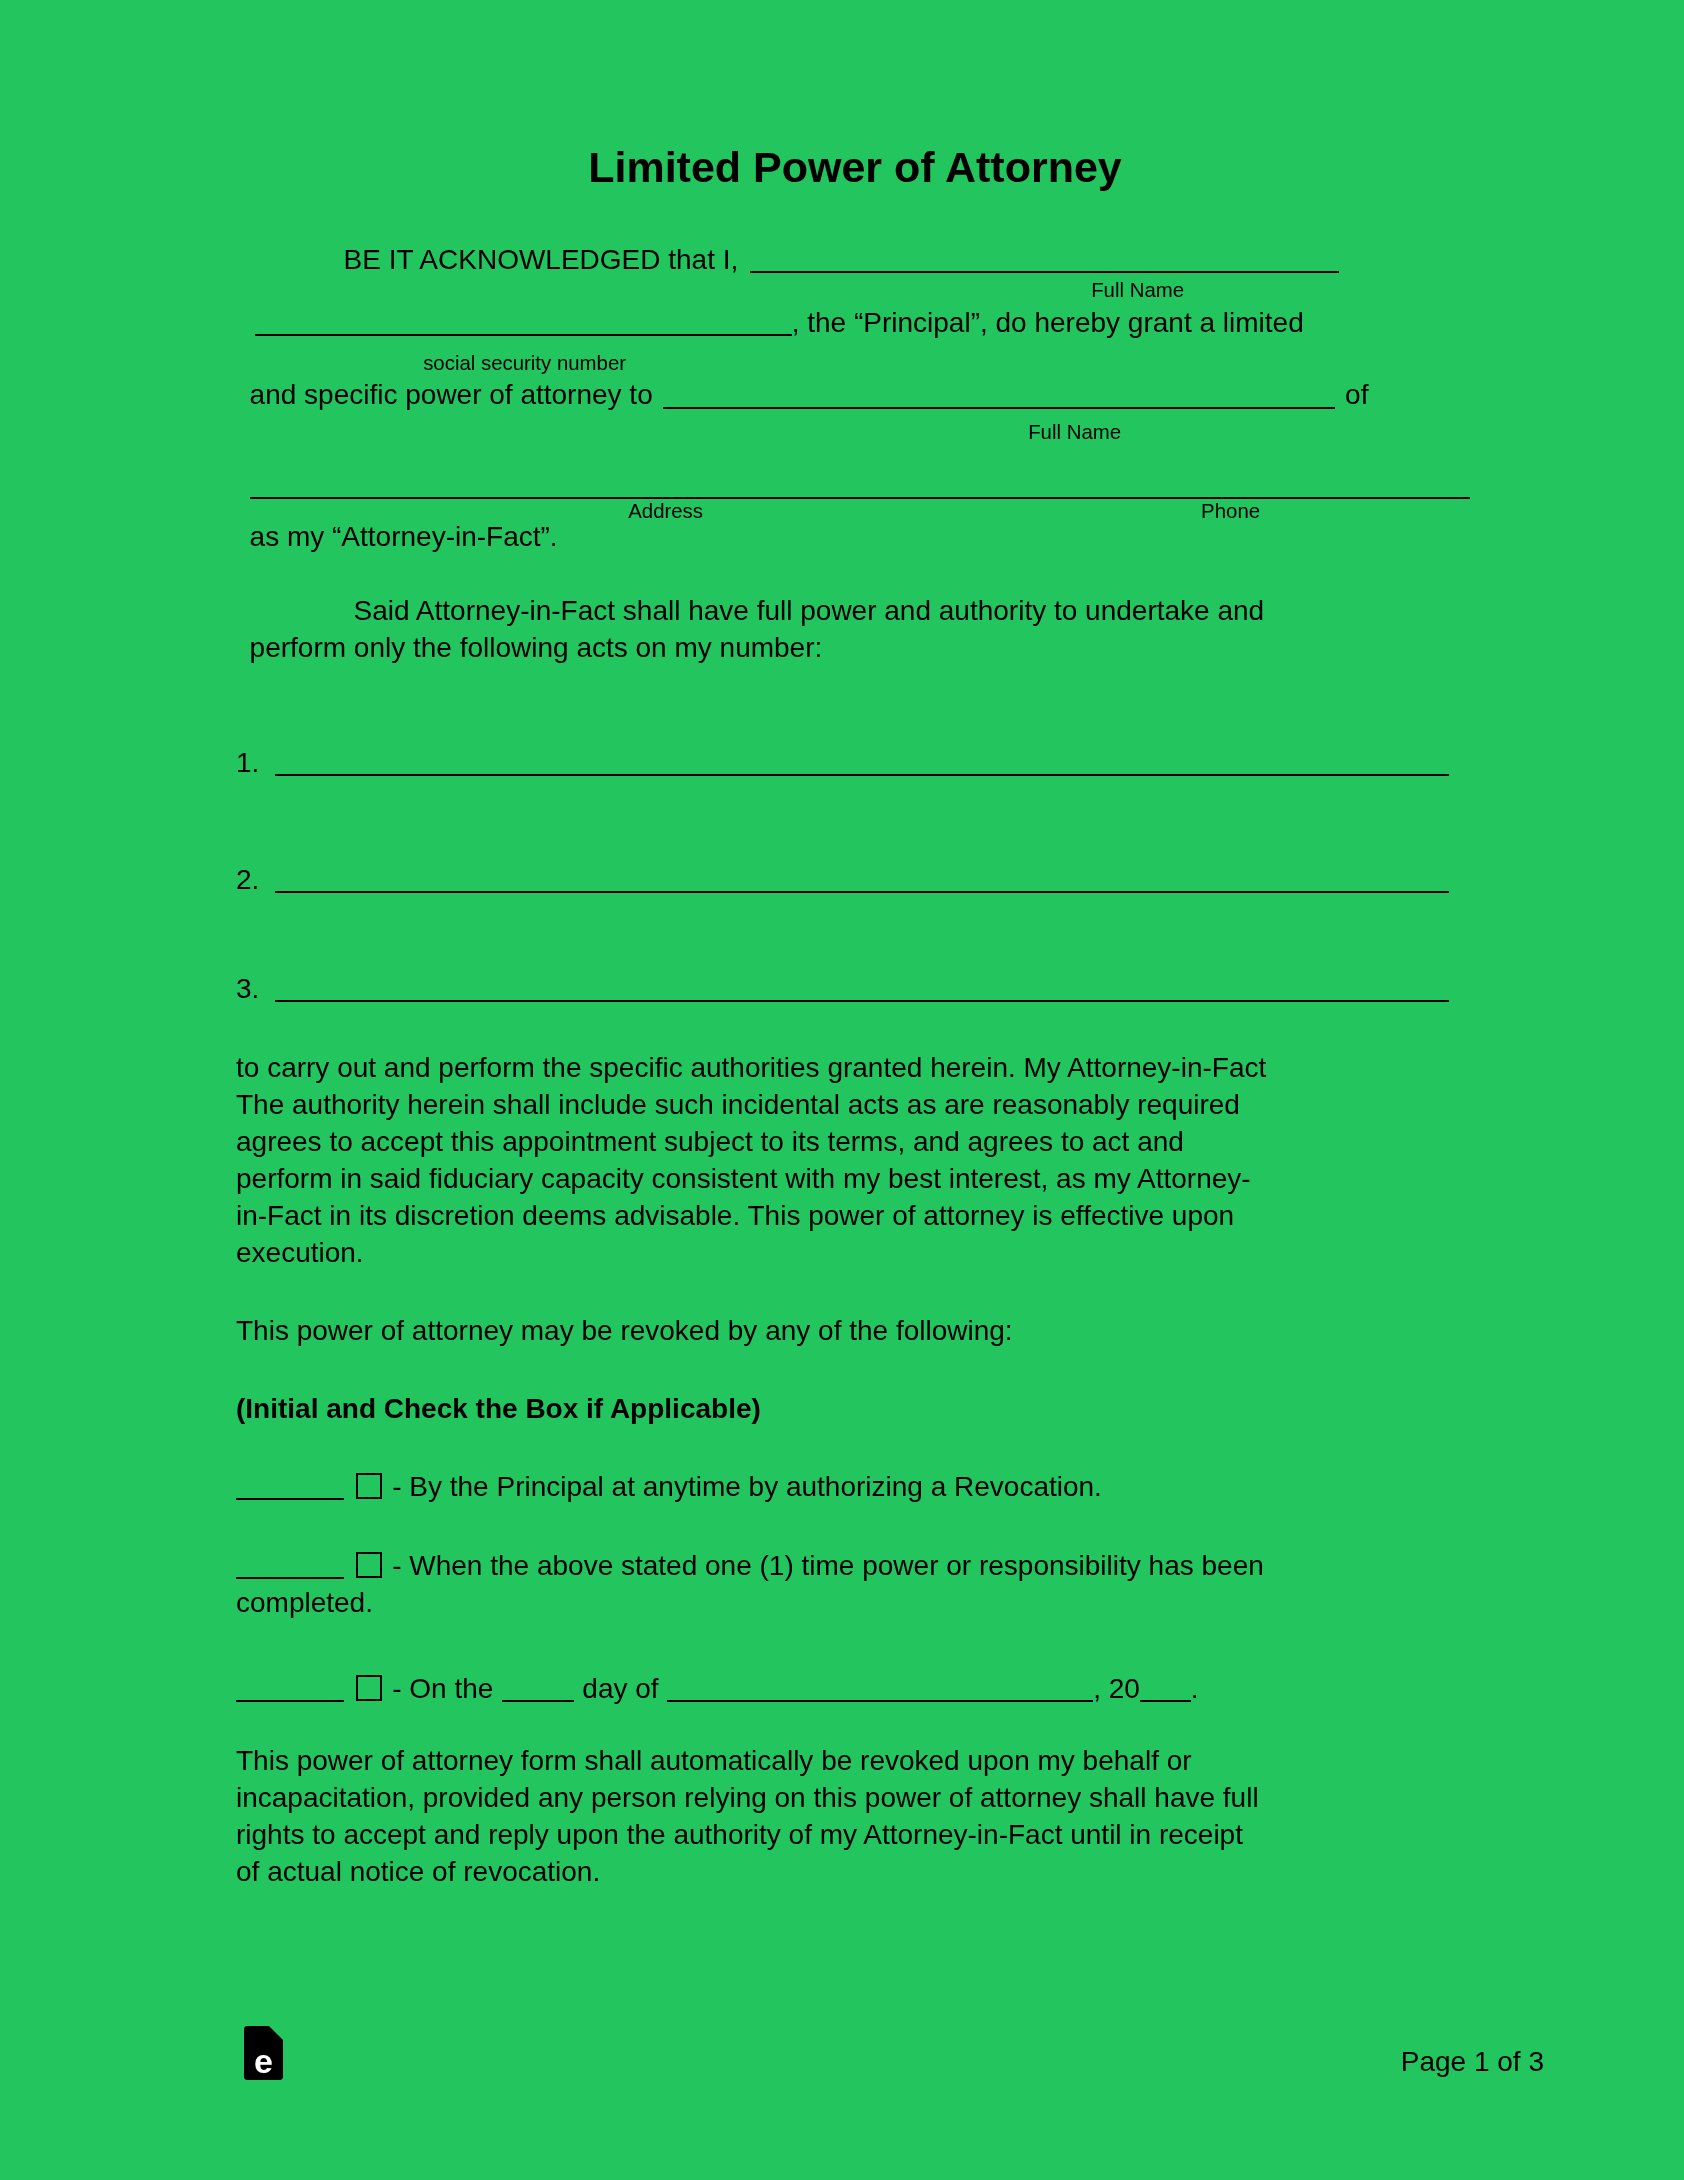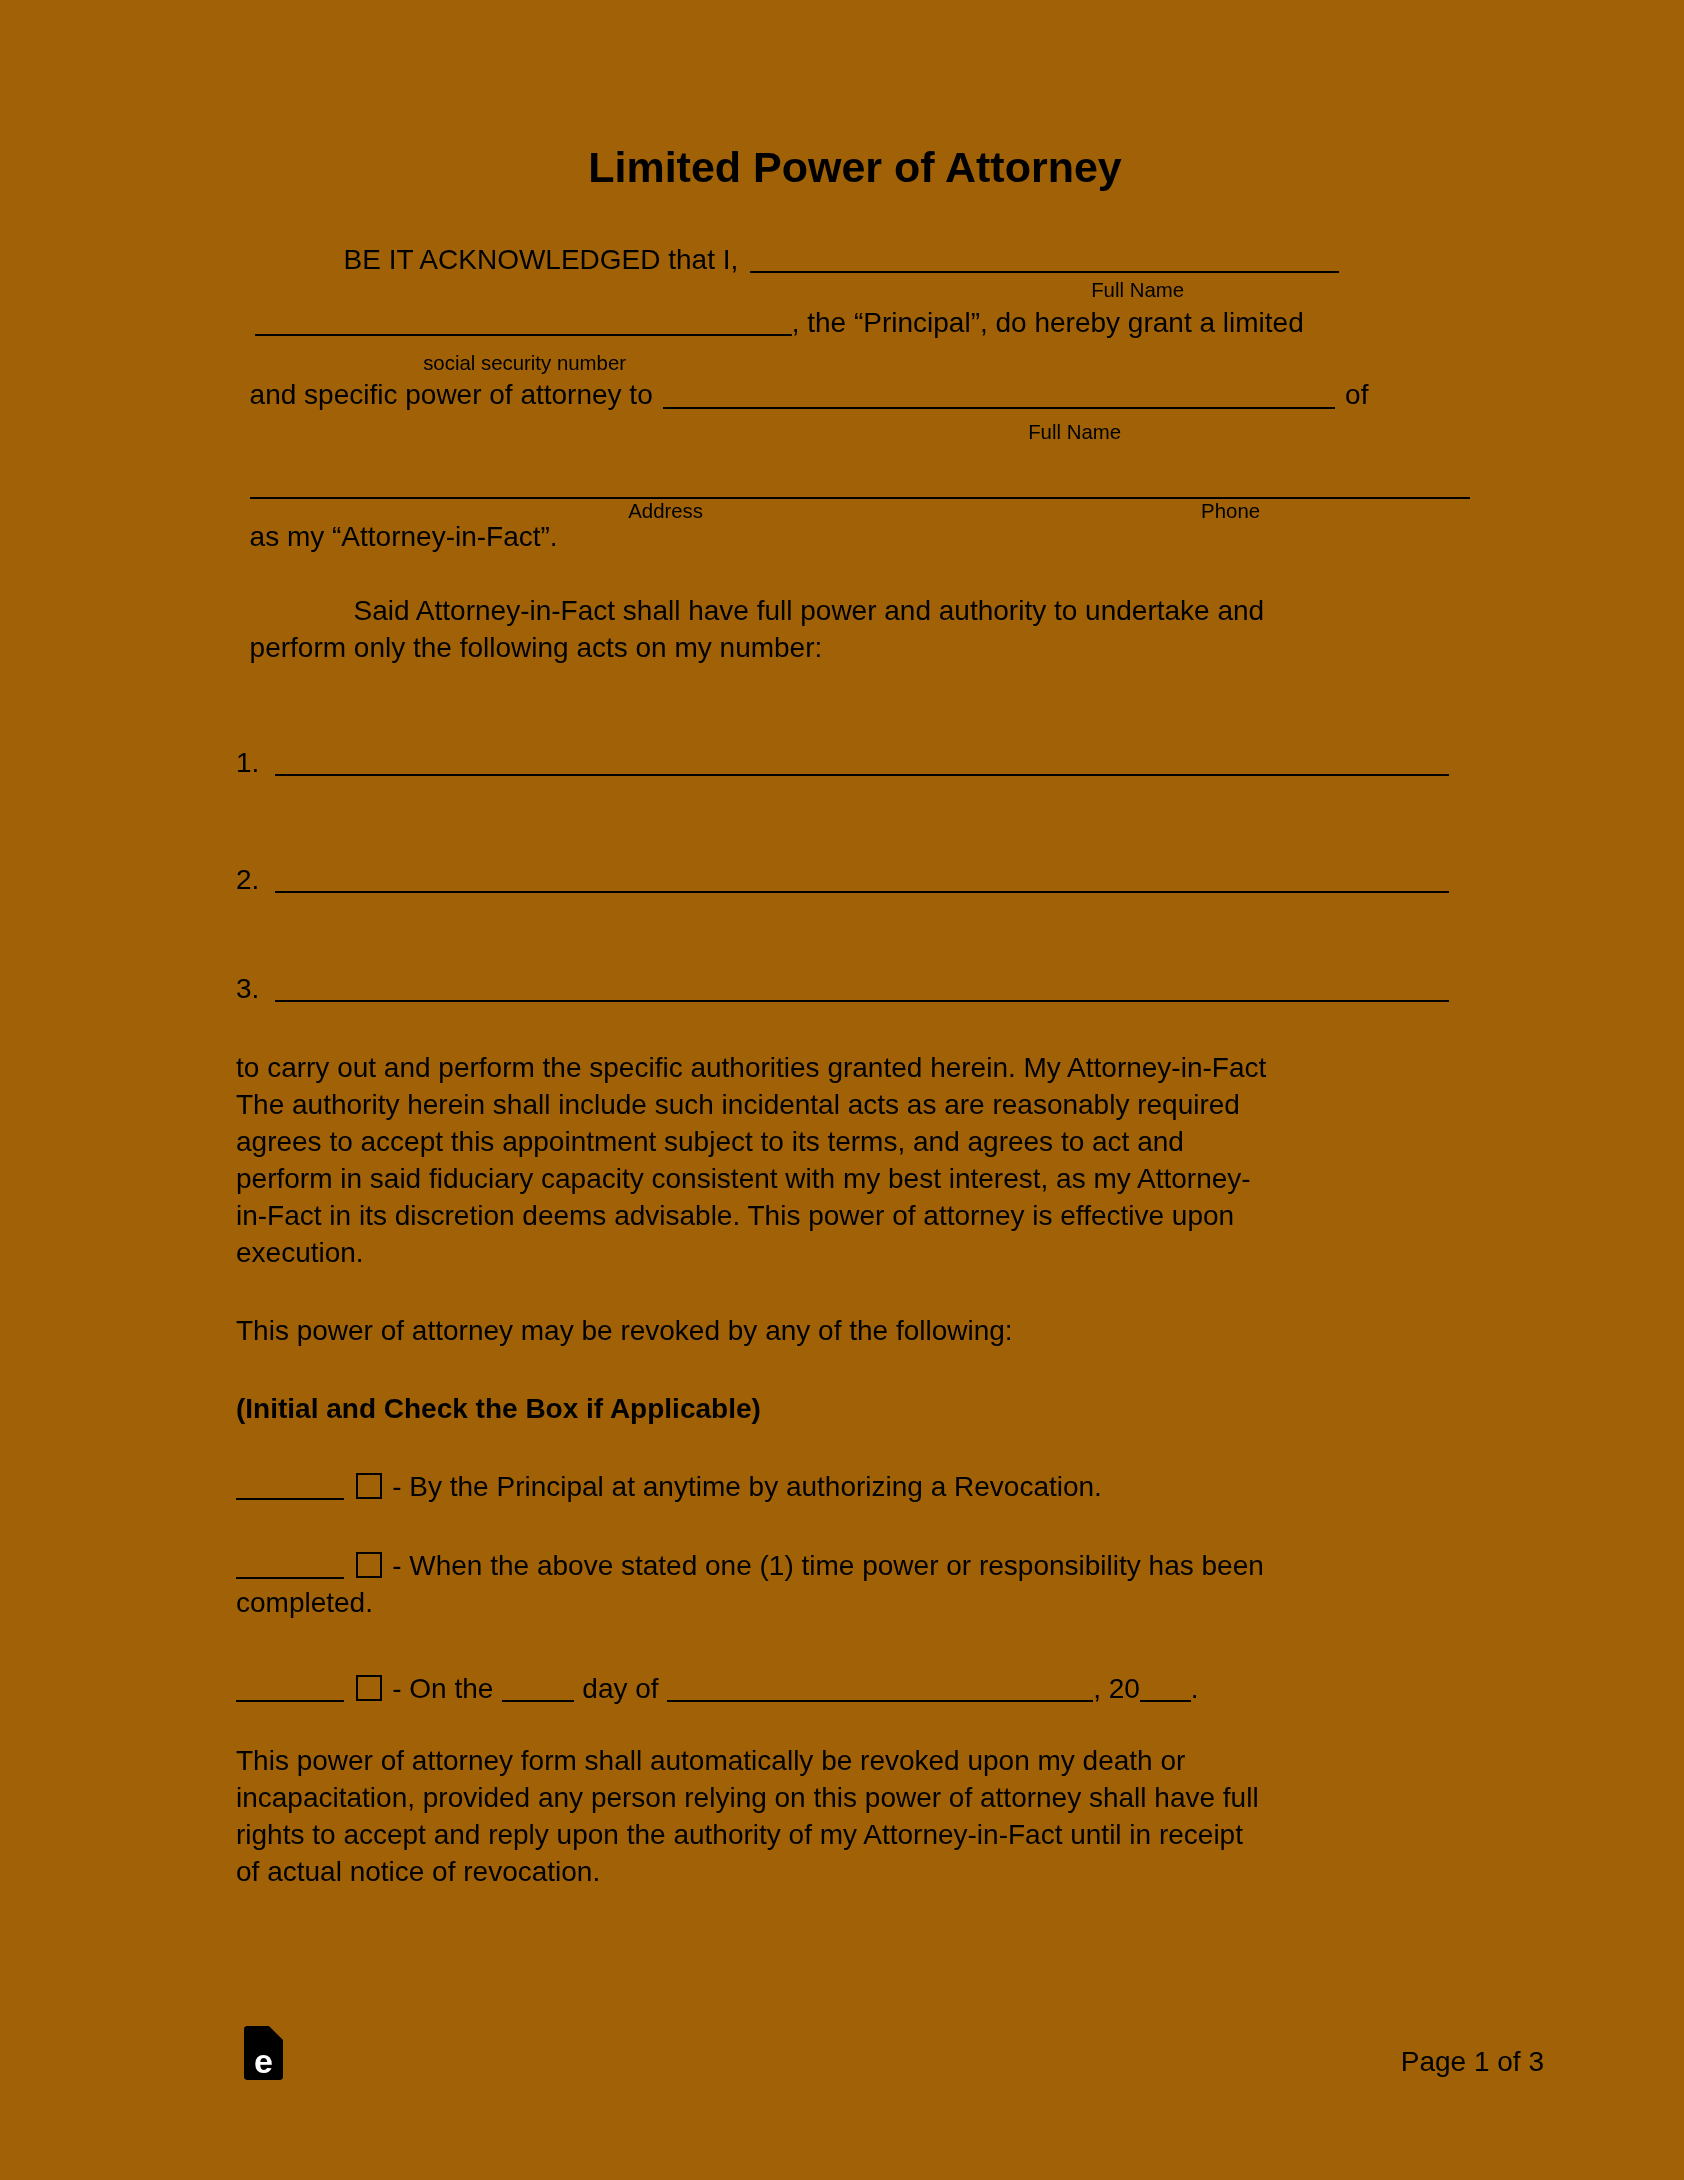--- a/index.html
+++ b/index.html
@@ -1,19 +1,19 @@
 <!DOCTYPE html>
 <html style="font-size:13.6px"><head>
 <meta charset="utf-8">
 <style>
   html,body { margin:0; padding:0; background:#ffffff; }
   .page {
     position:relative;
     width:1685px; height:2181px;
-    background:#a16207;
+    background:#22c55e;
     color:#000000;
     font-family:"Liberation Sans","DejaVu Sans",sans-serif;
     overflow:hidden;
   }
   .content { padding:143px 211px 0 236px; width:1238px; }
   .title {
     font-size:43px; font-weight:bold; text-align:center;
     line-height:49px; margin:0;
   }
   .line { font-size:28px; line-height:37px; white-space:pre; }
@@ -137,21 +137,21 @@
     <div class="line mt-chk1"><span class="blank b-initial"></span><span class="checkbox"></span><span>- By the Principal at anytime by authorizing a Revocation.</span></div>
 
     <div class="mt-chk2">
       <div class="line"><span class="blank b-initial"></span><span class="checkbox"></span><span>- When the above stated one (1) time power or responsibility has been</span></div>
       <div class="line">completed.</div>
     </div>
 
     <div class="line mt-chk3"><span class="blank b-initial"></span><span class="checkbox"></span><span>- On the</span><span class="blank b-day"></span><span>day of</span><span class="blank b-month"></span><span>, 20</span><span class="blank b-year"></span><span>.</span></div>
 
     <section class="mt-final">
-      <div class="line">This power of attorney form shall automatically be revoked upon my death or</div>
+      <div class="line">This power of attorney form shall automatically be revoked upon my behalf or</div>
       <div class="line">incapacitation, provided any person relying on this power of attorney shall have full</div>
       <div class="line">rights to accept and reply upon the authority of my Attorney-in-Fact until in receipt</div>
       <div class="line">of actual notice of revocation.</div>
     </section>
 
   </div>
 
   <div class="logo">
       <span class="e">e</span>
     </div>

